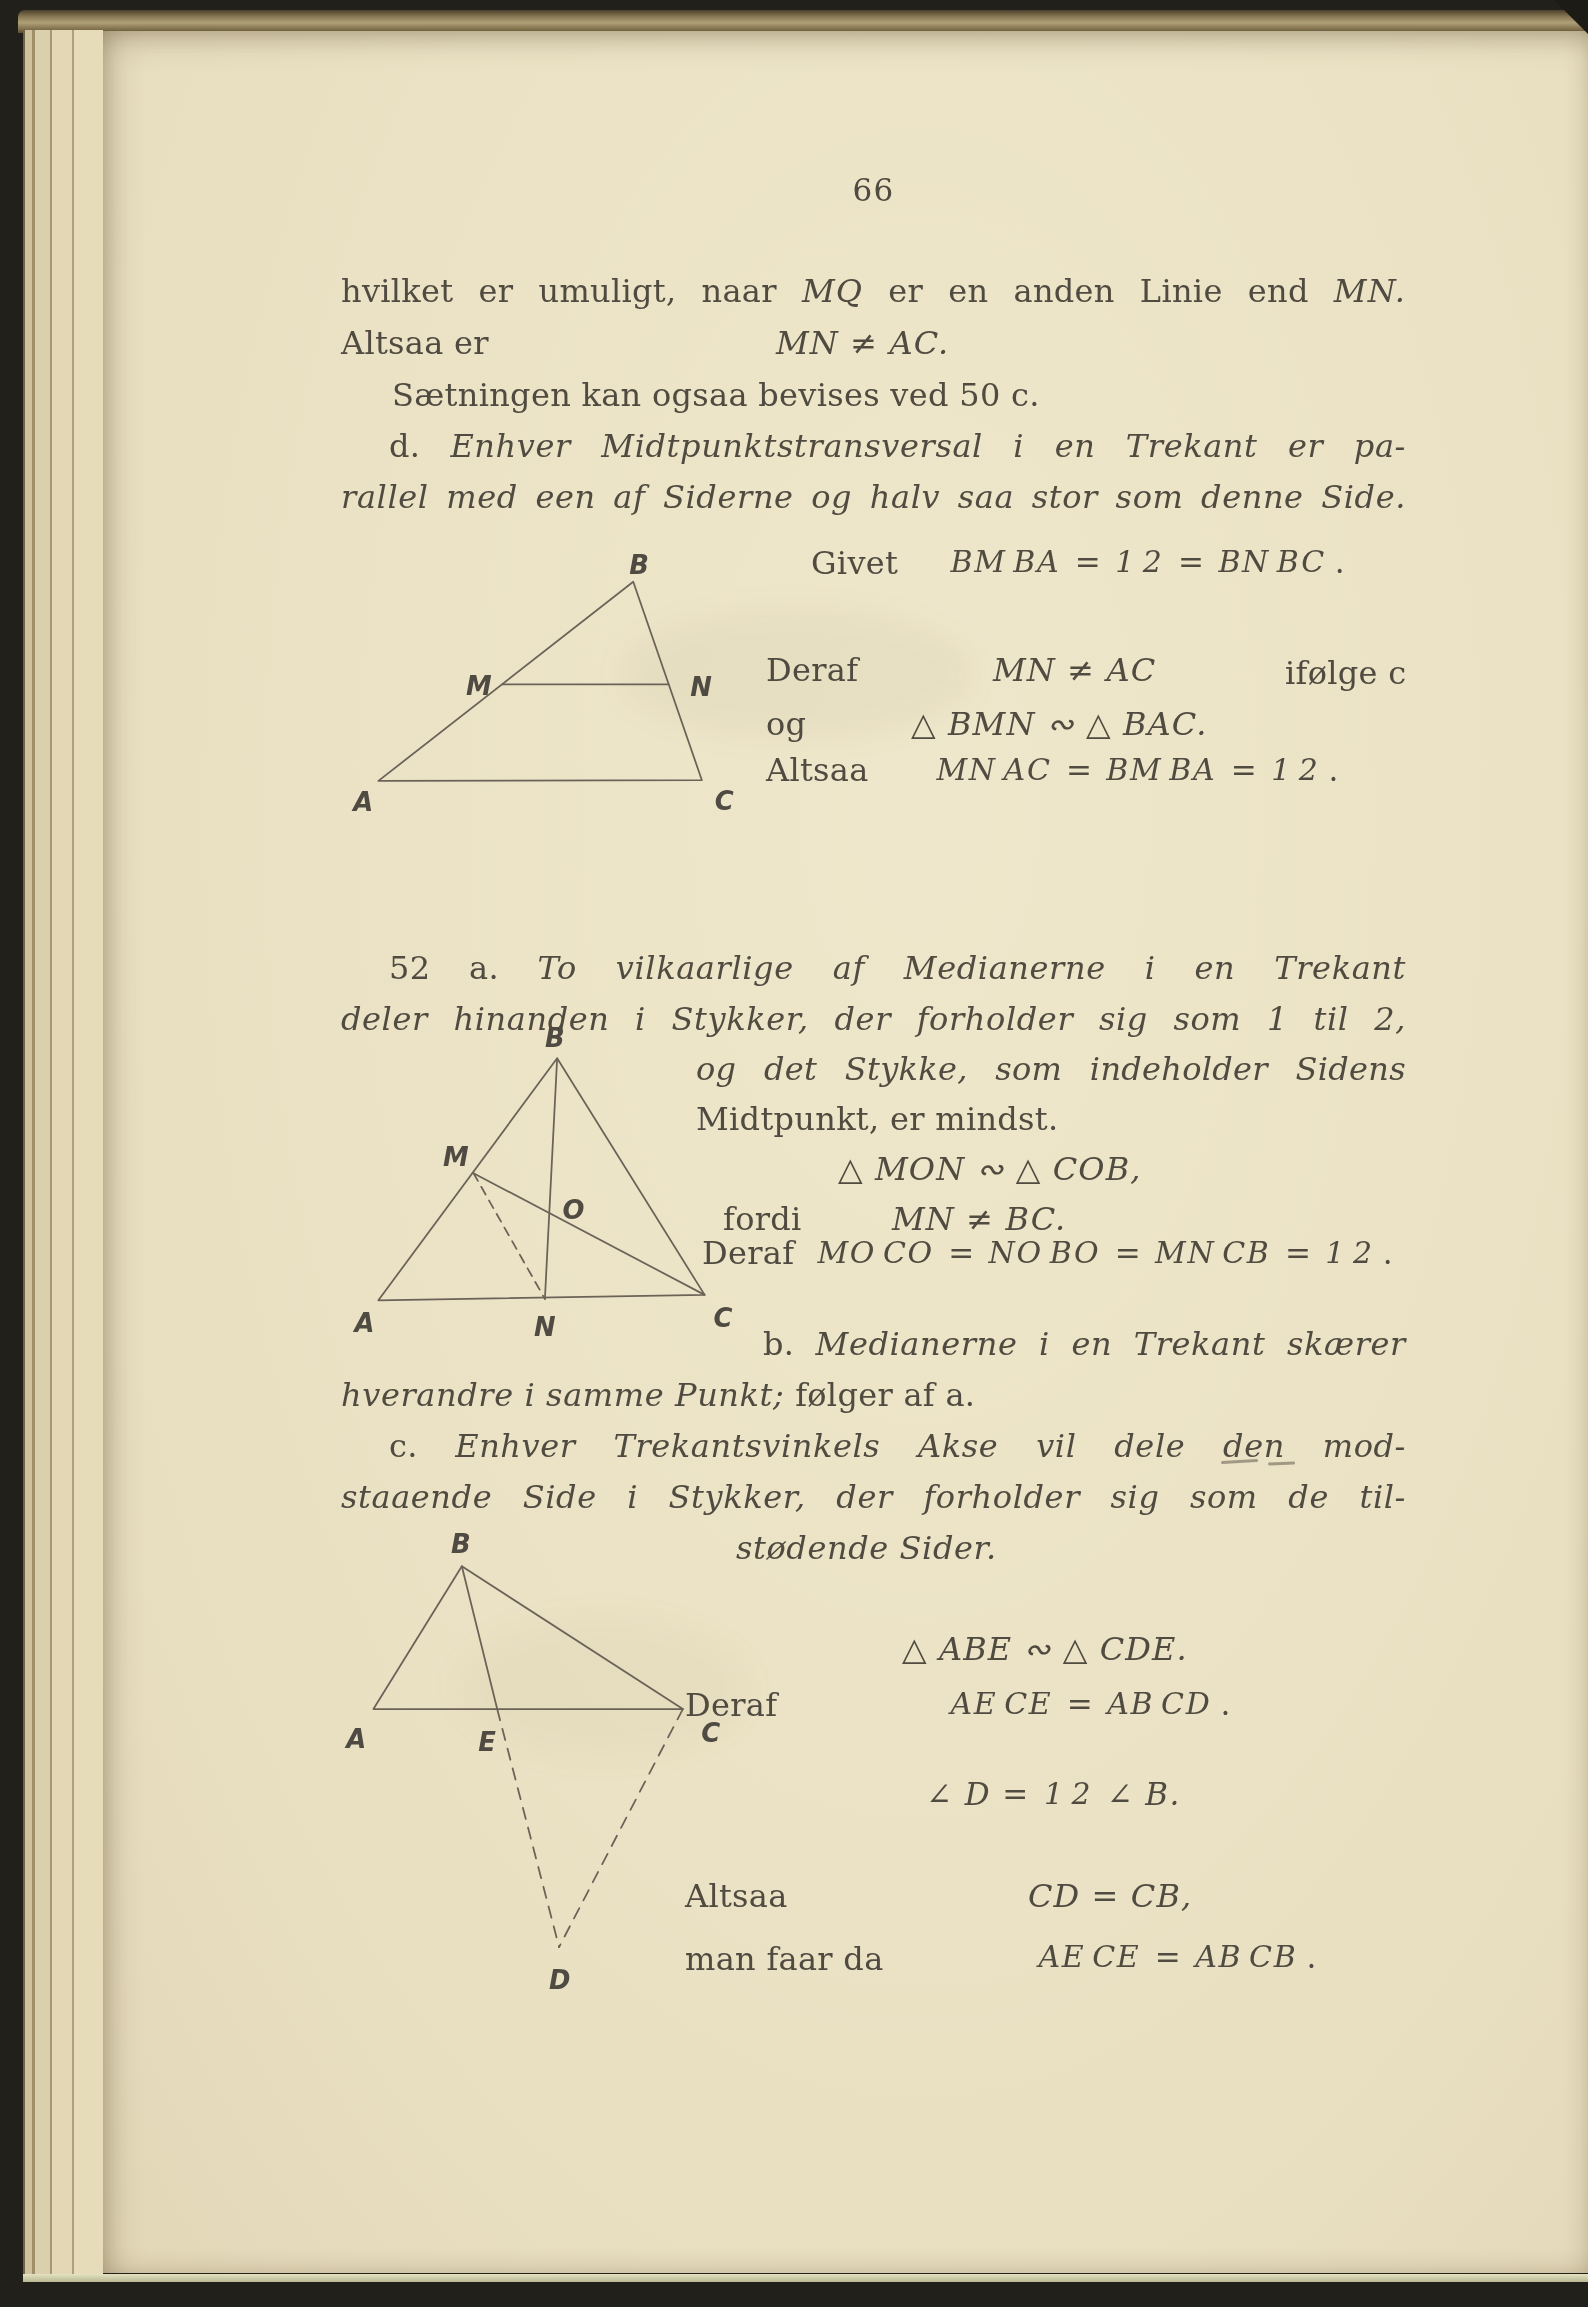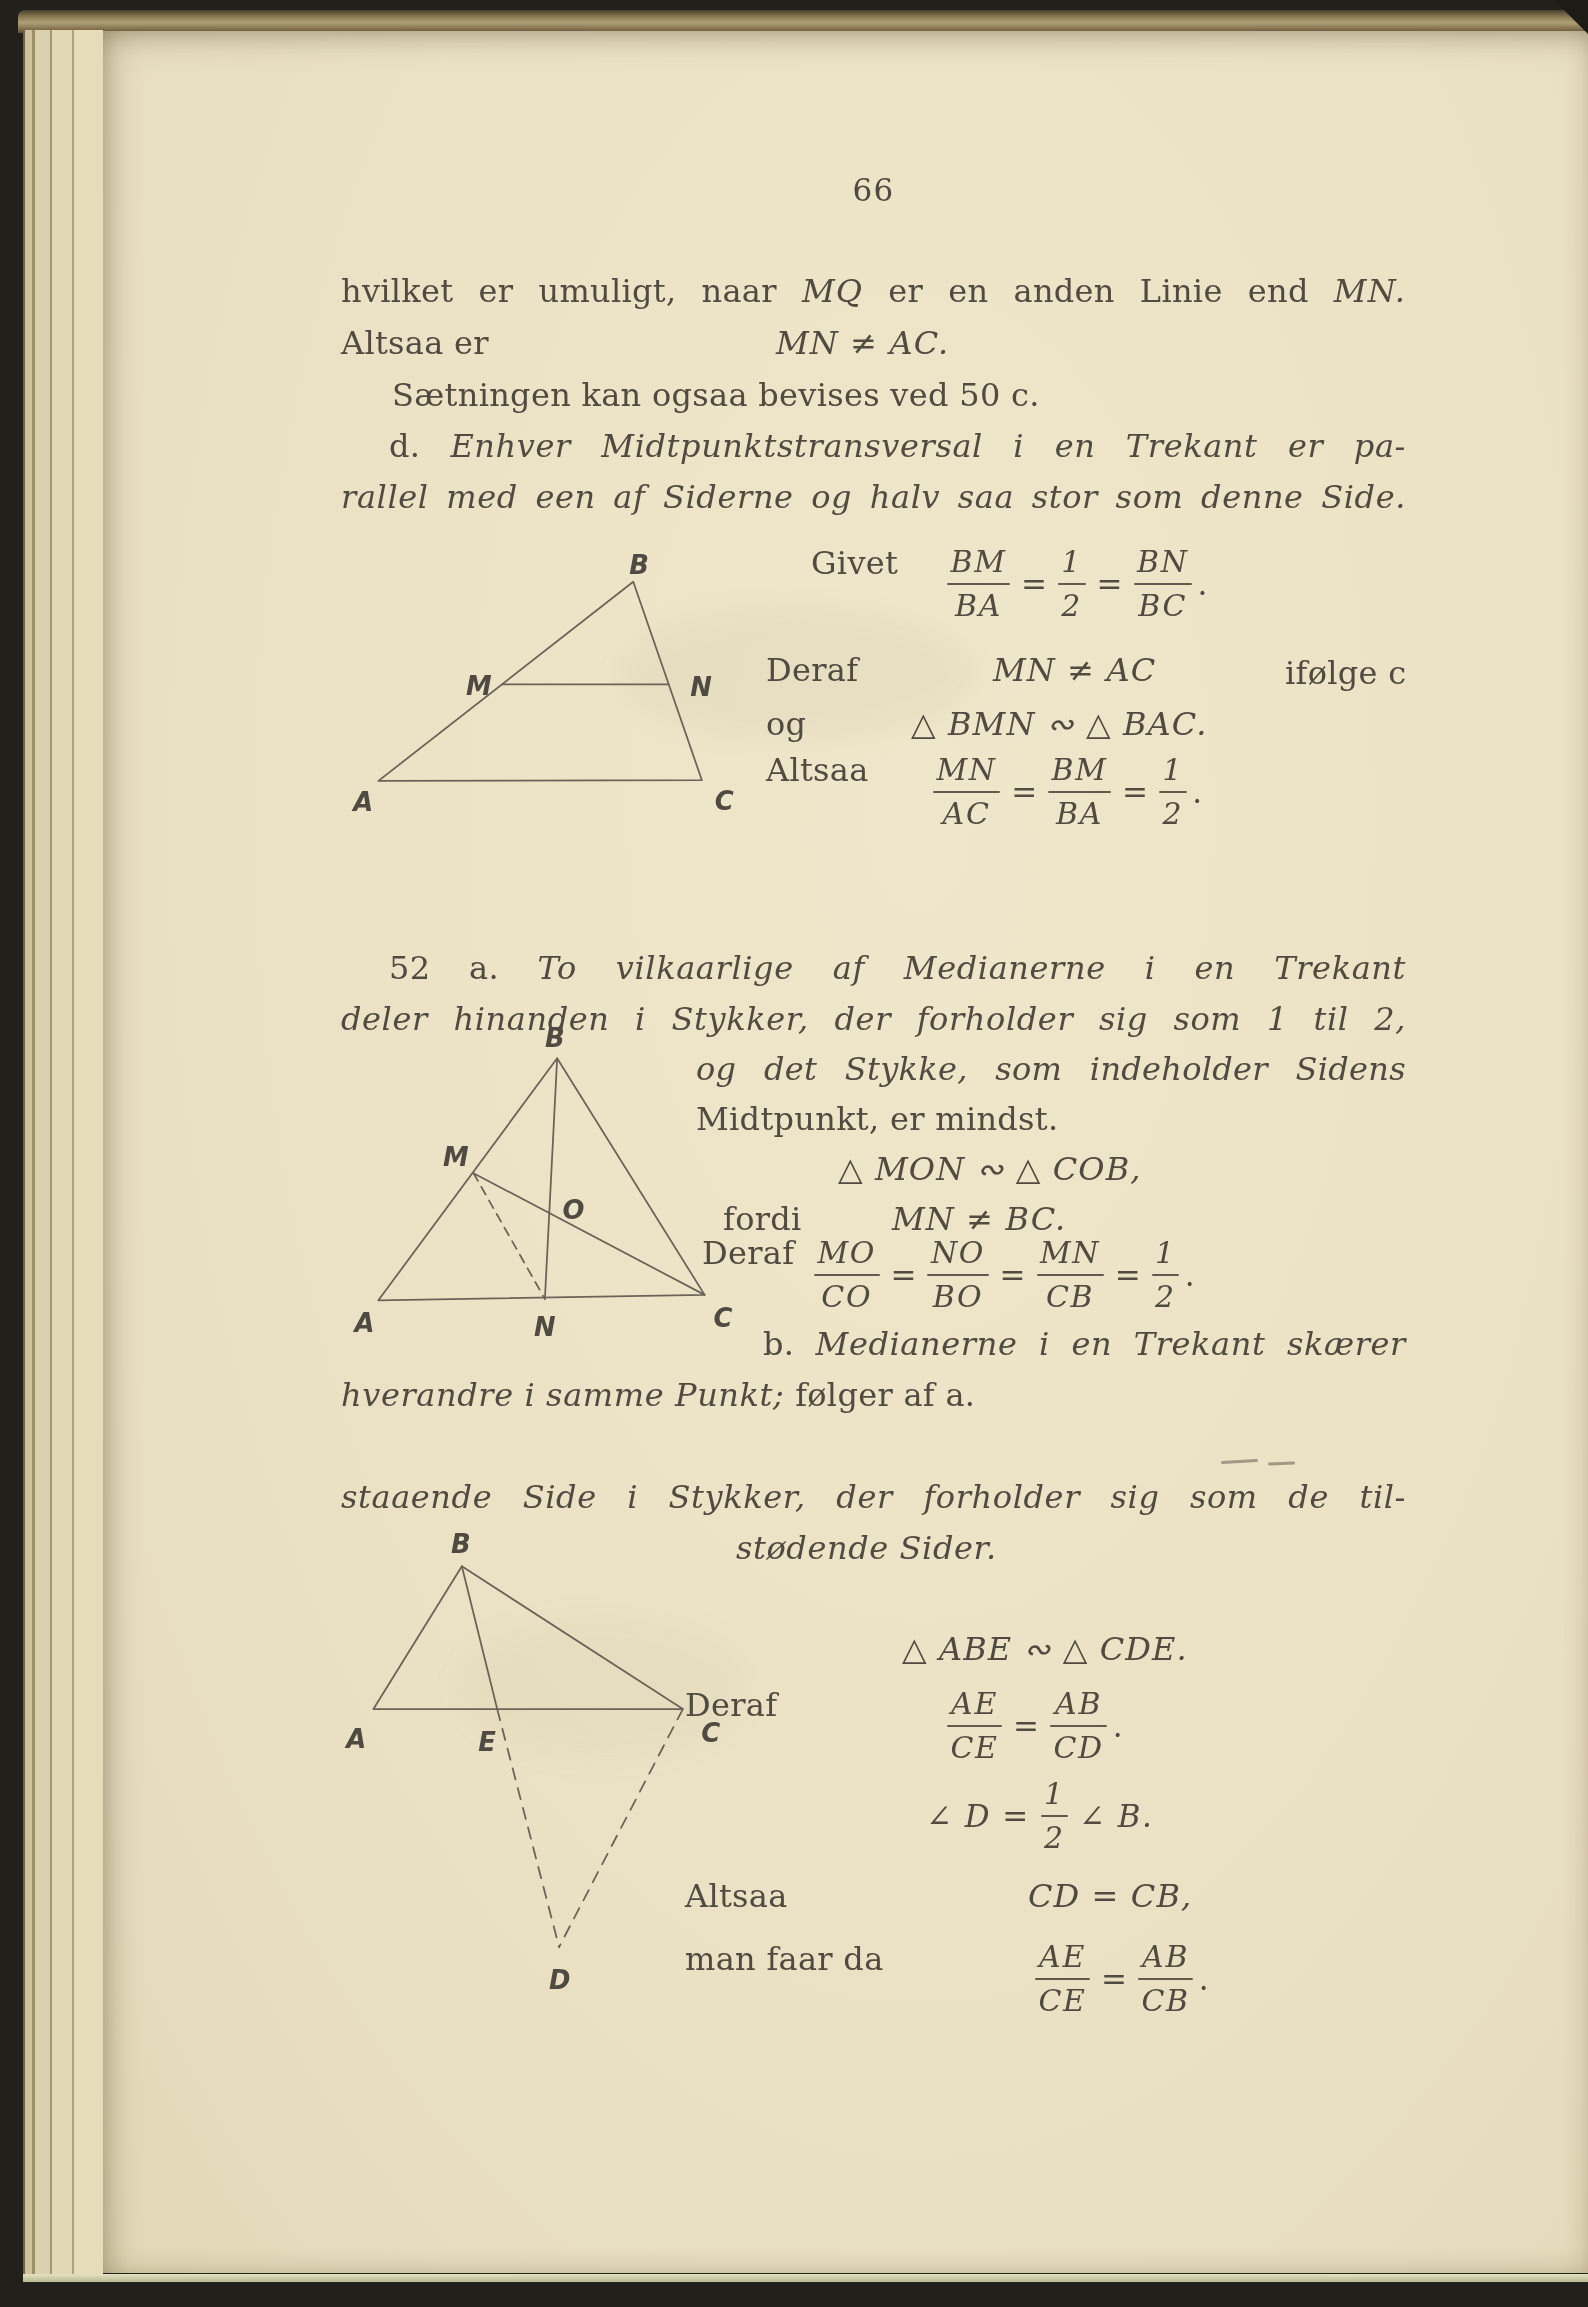--- a/index.html
+++ b/index.html
@@ -24,21 +24,21 @@
   .stain{position:absolute;border-radius:50%;filter:blur(13.6px);}
   .pageno{position:absolute;font-size:31px;line-height:38px;text-align:center;letter-spacing:1.4px;}
   .t{position:absolute;font-size:32px;line-height:39px;white-space:nowrap;letter-spacing:0.3px;}
   .blk{position:absolute;font-size:32px;line-height:39px;letter-spacing:0.3px;}
   .just{text-align:justify;text-align-last:justify;}
   .i{font-style:italic;letter-spacing:0.6px;}
   .m{font-style:italic;letter-spacing:1.1px;}
   .rel{position:relative;}
   .abs-in{position:absolute;top:0;}
   .mrow{position:absolute;display:flex;align-items:center;gap:11px;font-size:31px;}
-  .frac{display:inline-flex;flex-direction:column;align-items:center;}
+  .frac{display:inline-flex;flex-direction:row;align-items:center;}
   .fn,.fd{font-style:italic;font-size:30px;line-height:42px;padding:0 3.4px;letter-spacing:1.7px;}
   .fbar{align-self:stretch;height:2px;background:rgba(72,66,57,.85);border-radius:1.4px;}
   .meq{font-size:31px;letter-spacing:0;}
   .mdot{font-size:31px;margin-left:-5.4px;}
   .ang{font-size:31px;font-style:italic;letter-spacing:1.4px;}
   svg.fig{position:absolute;overflow:visible;}
   .fig .ln{fill:none;stroke:#6b6358;stroke-width:2.6;stroke-linecap:round;stroke-linejoin:round;}
   .fig .dash{stroke-dasharray:17 13;}
   .fig .dash2{stroke-dasharray:13 10;}
   .fig text{font-family:"DejaVu Sans","Liberation Sans",sans-serif;font-weight:bold;
@@ -181,20 +181,21 @@
           <span class="fn">1</span>
           <span class="fbar"></span>
           <span class="fd">2</span>
         </span>
       <span class="mdot">.</span>
     </div>
 
     <div class="blk just" style="top:1294px;left:660px;width:643px;"><span>b. </span><span class="i">Medianerne i en Trekant skærer</span></div>
     <div class="blk" style="top:1345px;left:238px;width:1065px;"><span class="i">hverandre i samme Punkt; </span><span>følger af a.</span></div>
 
+    <div class="blk just" style="top:1396px;left:286px;width:1017px;"><span>c. </span><span class="i">Enhver Trekantsvinkels Akse vil dele den mod-</span></div>
     <div class="blk just" style="top:1447px;left:238px;width:1065px;"><span class="i">staaende Side i Stykker, der forholder sig som de til-</span></div>
     <div class="artifact" style="top:1429px;left:1118px;width:37px;transform:rotate(-3deg);"></div>
     <div class="artifact" style="top:1431px;left:1165px;width:27px;transform:rotate(-2deg);"></div>
 
     <svg class="fig" style="top:1493px;left:231px;" width="425" height="483" viewBox="0 0 625 710">
       <path class="ln" d="M58,272 L188,62 L513,272 L58,272"></path>
       <path class="ln" d="M188,62 L240,272"></path>
       <path class="ln dash" d="M240,272 L331,622"></path>
       <path class="ln dash" d="M513,272 L331,622"></path>
       <text x="172" y="42">B</text>

